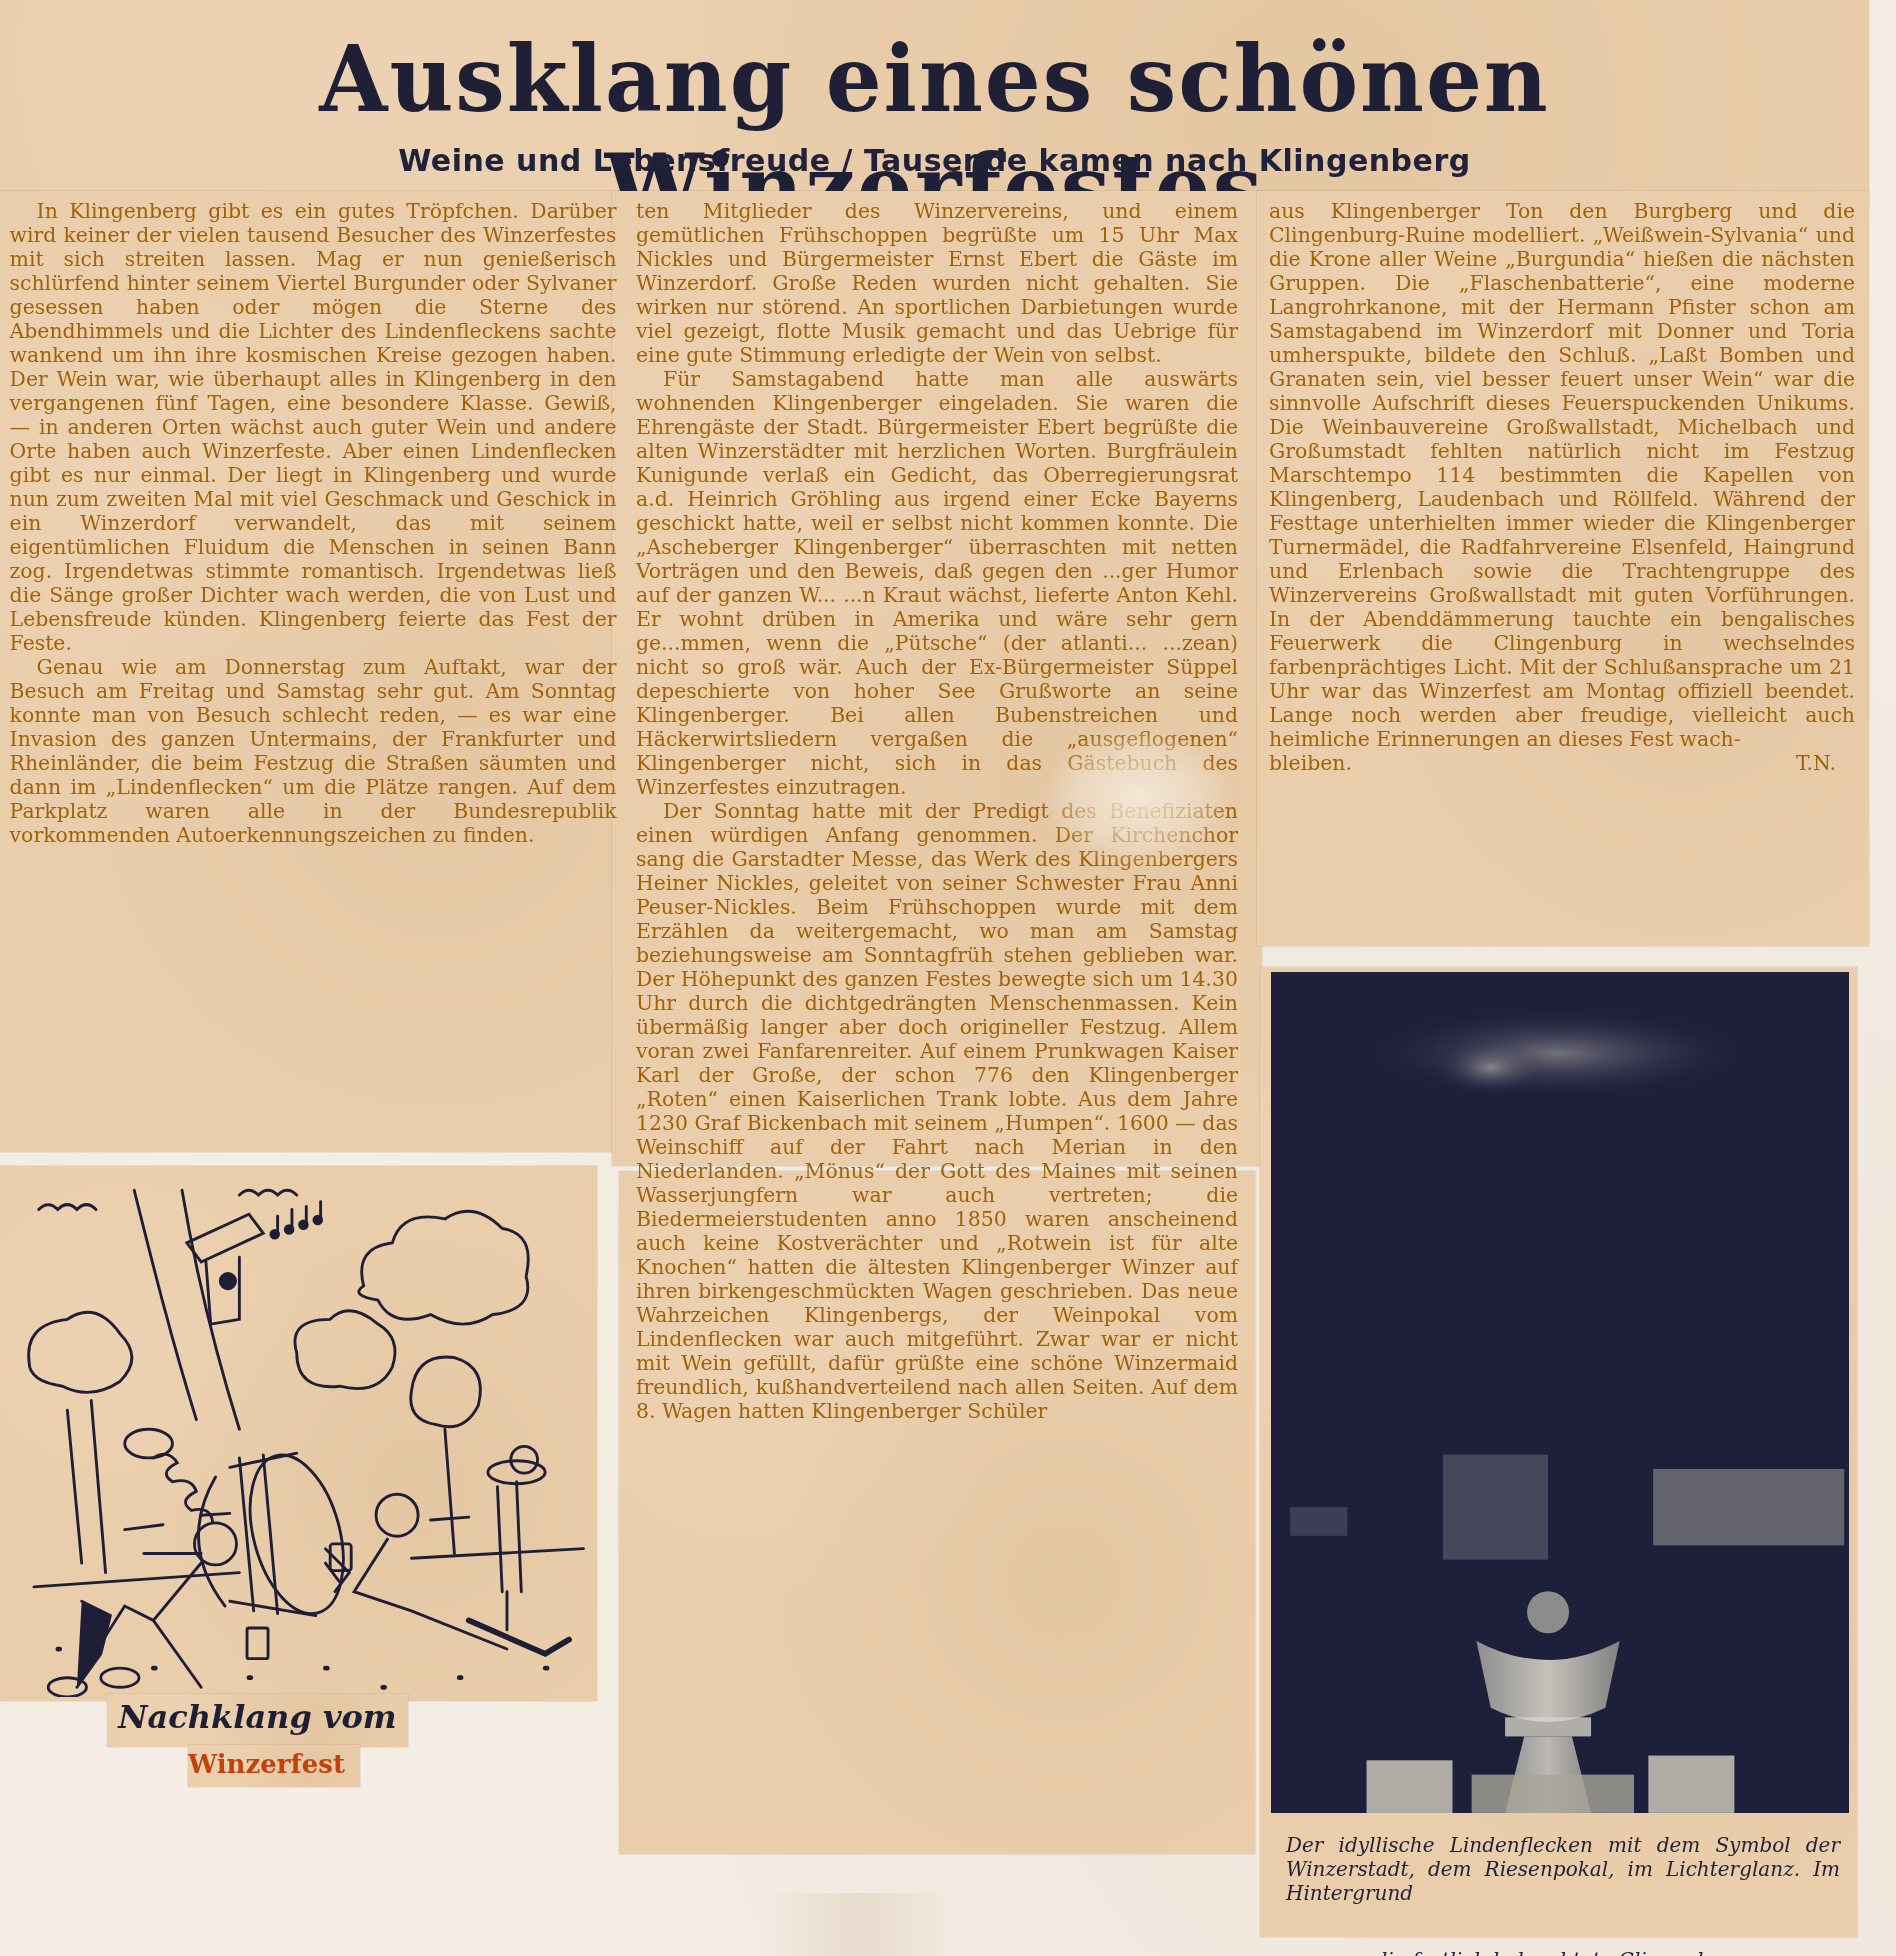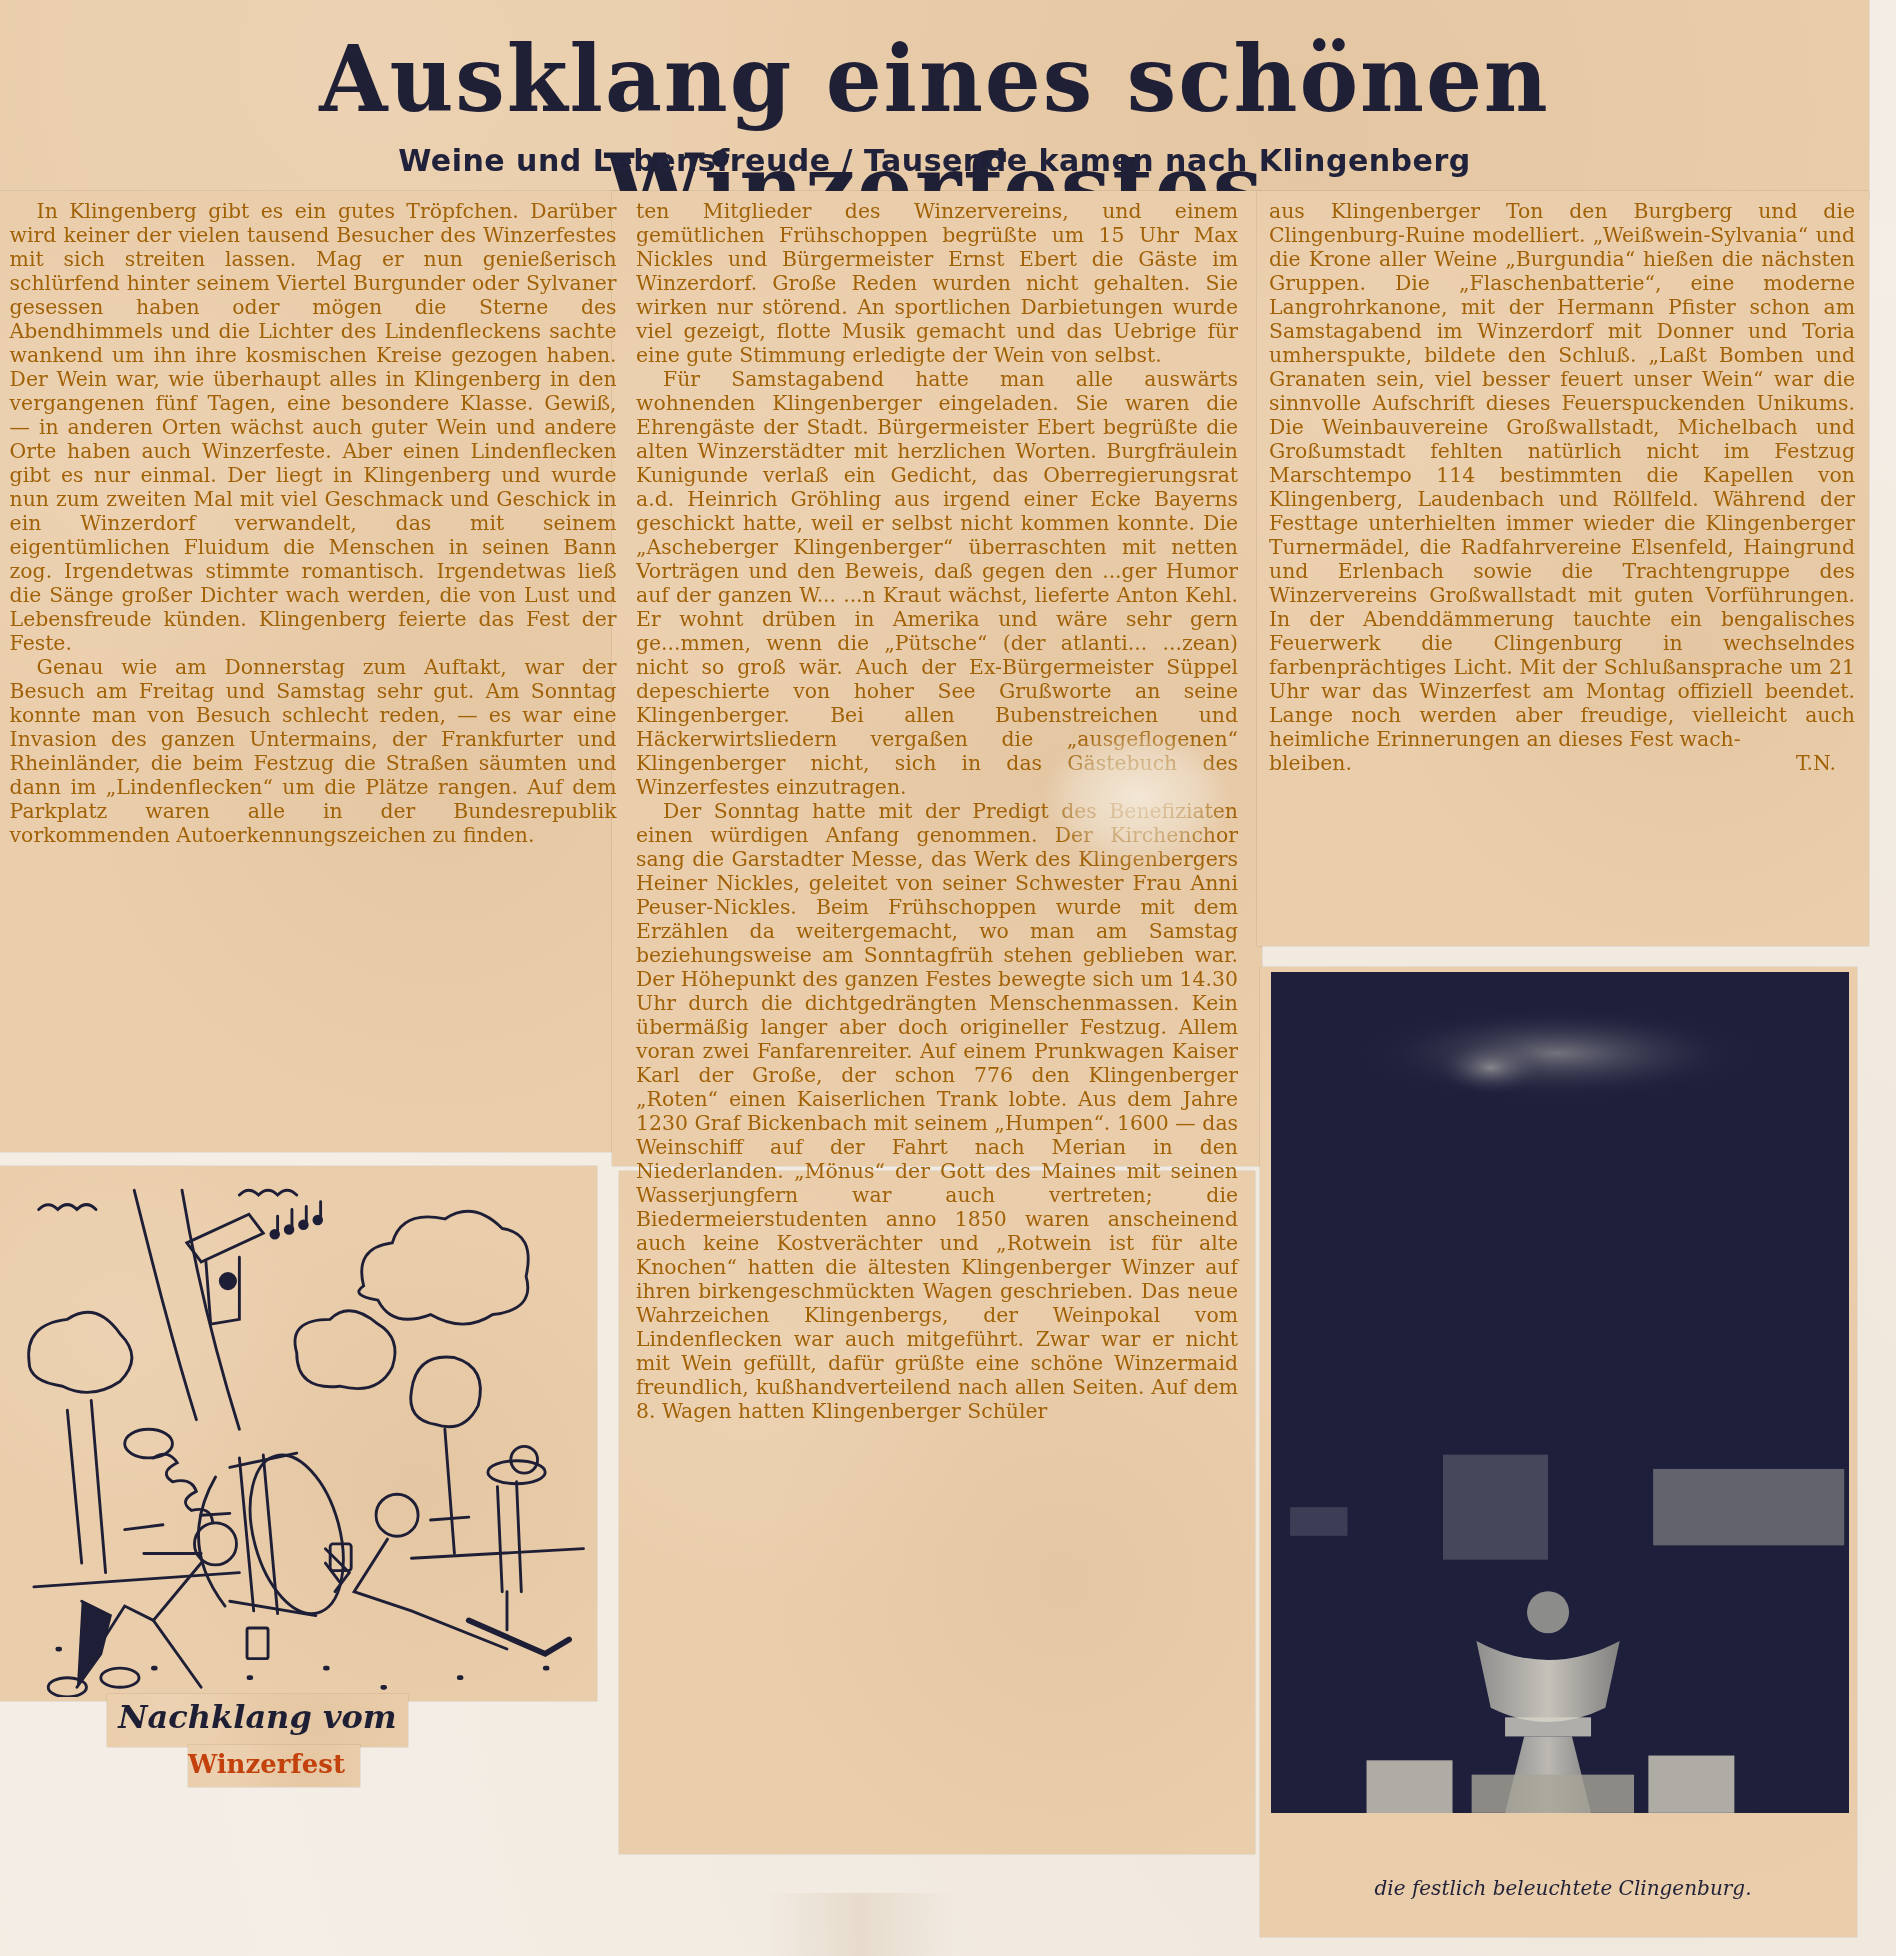--- a/index.html
+++ b/index.html
@@ -236,17 +236,18 @@
     <path d="M215 700 Q290 740 365 700 L350 770 Q290 800 230 770 Z" fill="url(#goblet)" opacity="0.9"></path>
     <path d="M265 800 L315 800 L345 920 L235 920 Z" fill="url(#goblet)" opacity="0.85"></path>
     <rect x="245" y="780" width="90" height="20" fill="#d6d2c7" opacity="0.8"></rect>
 
     <rect x="100" y="825" width="90" height="60" fill="#c9c5b8" opacity="0.85"></rect>
     <rect x="395" y="820" width="90" height="60" fill="#c9c5b8" opacity="0.85"></rect>
     <rect x="210" y="840" width="170" height="40" fill="#a8a599" opacity="0.8"></rect>
   </svg>
 </div>
 <div class="photo-caption">
+  <span>Der idyllische Lindenflecken mit dem Symbol der Winzerstadt, dem Riesenpokal, im Lichterglanz. Im Hintergrund</span>
   <span class="last">die festlich beleuchtete Clingenburg.</span>
 </div>
 
 <div class="tear"></div>
 
 
 </body></html>

